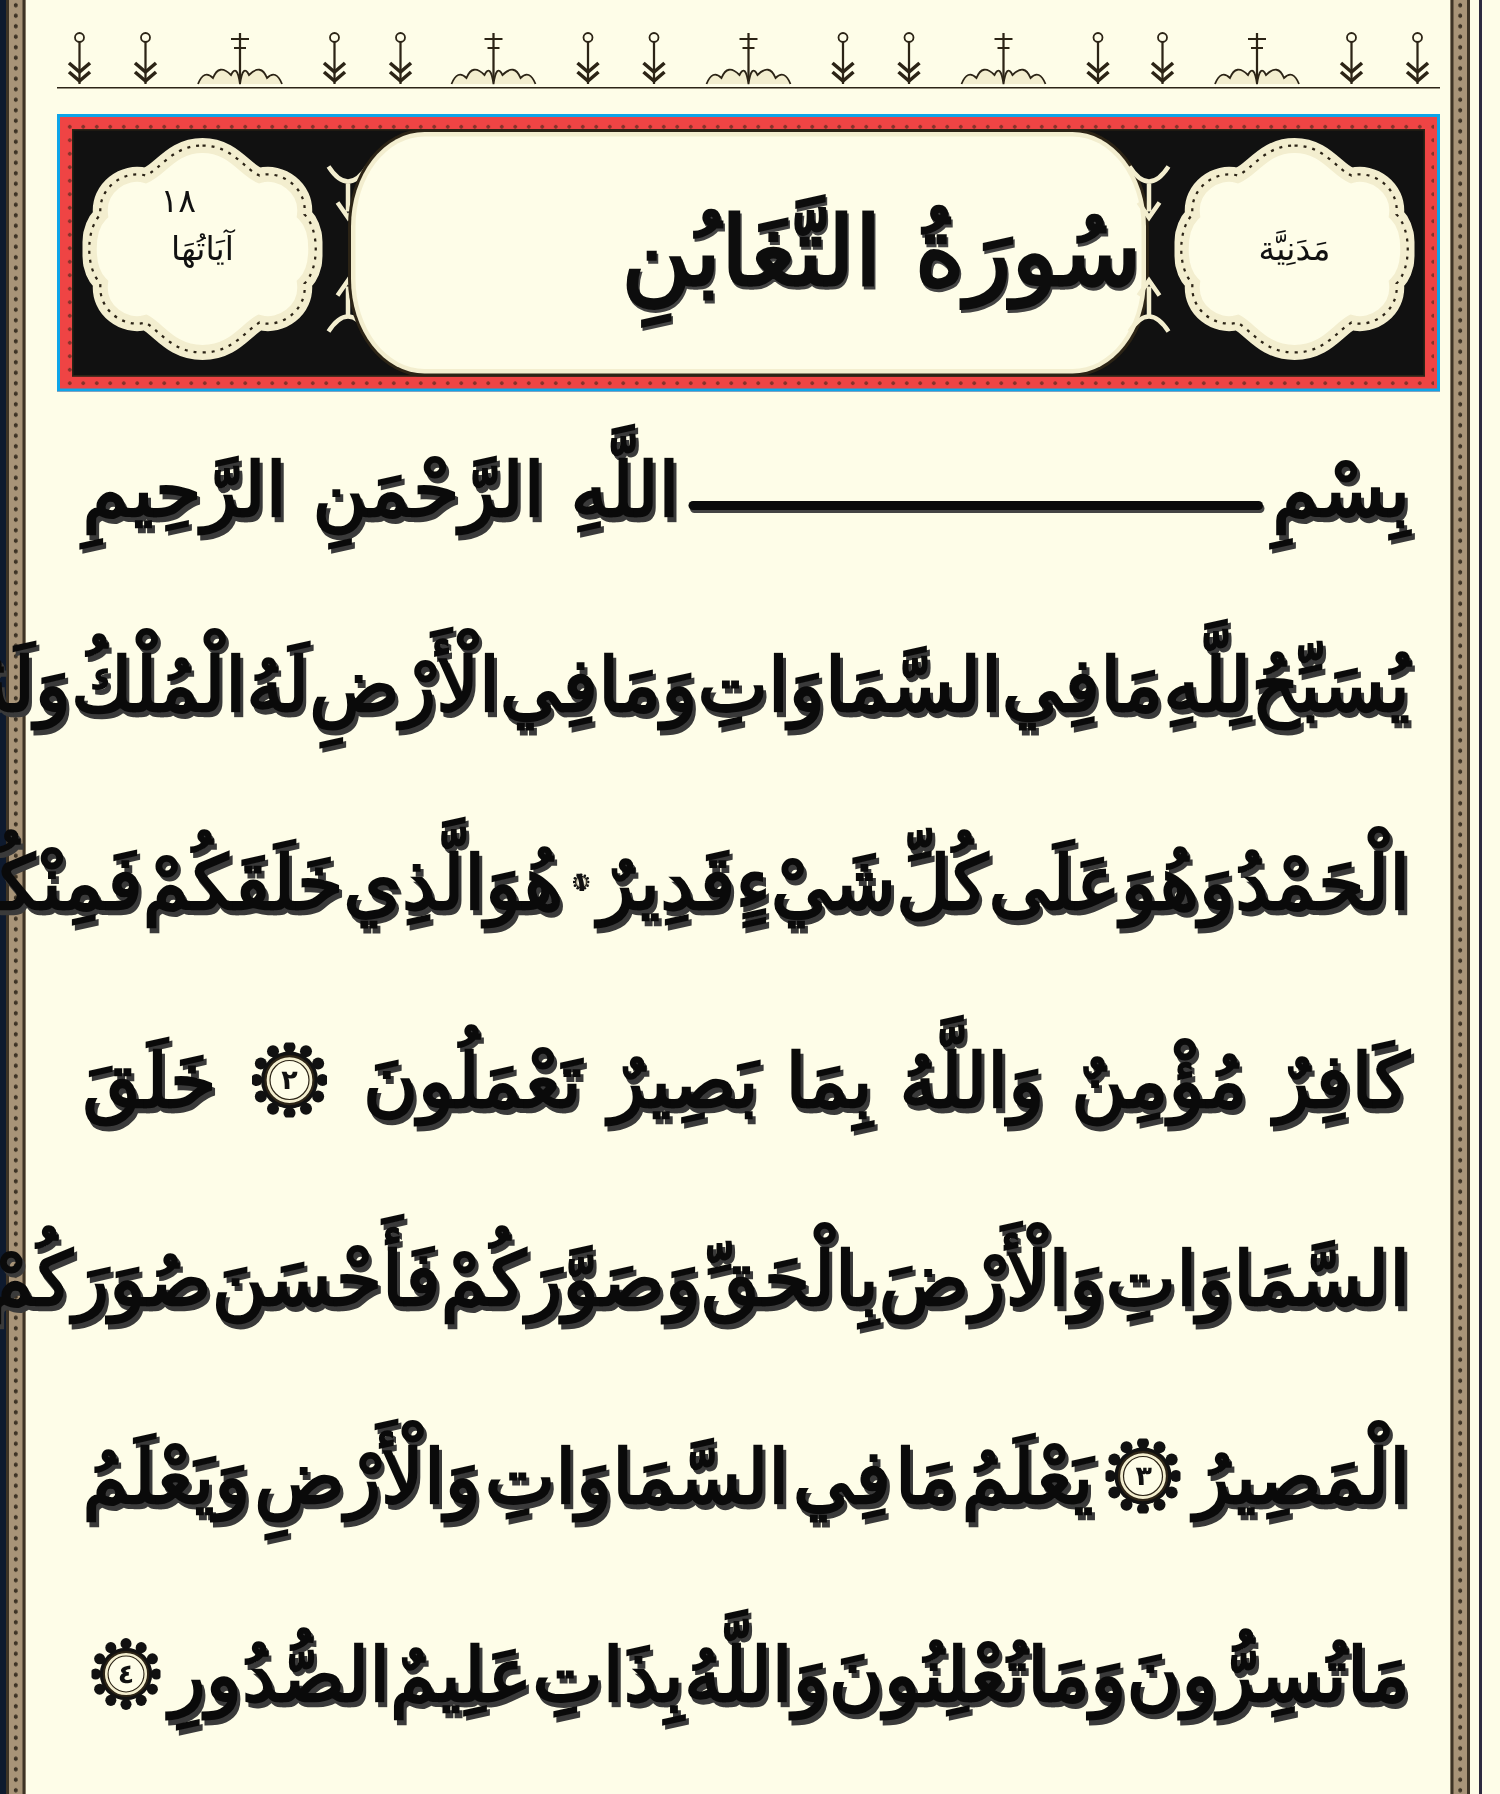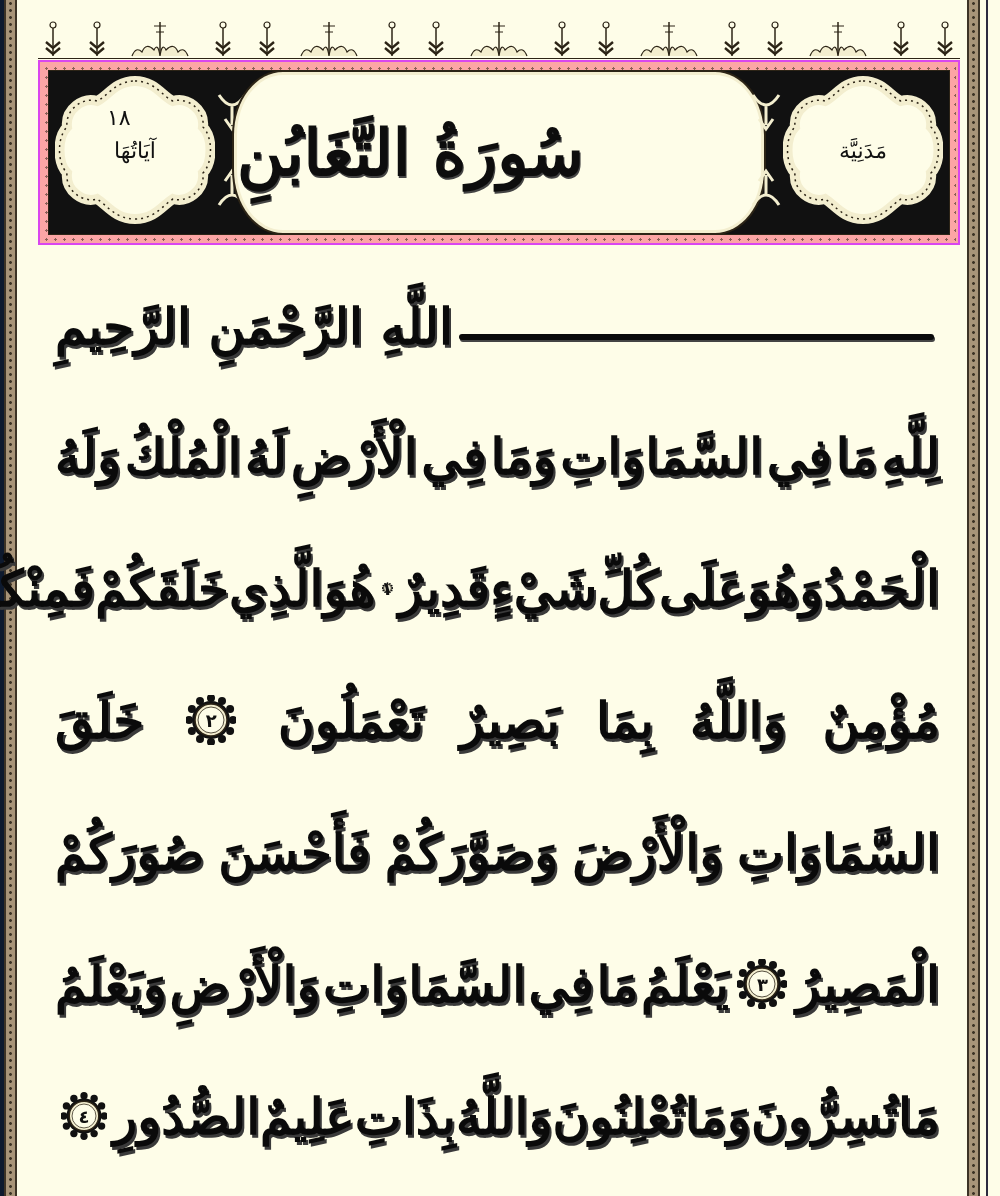--- a/index.html
+++ b/index.html
@@ -36,23 +36,23 @@
       border-bottom: 1.5px solid #2c2416;
       display: flex; justify-content: space-between; align-items: flex-end;
       padding: 0 4px;
     }
     .finial { width: 22px; height: 38px; position: relative; }
     .finial svg { width: 100%; height: 100%; display: block; }
     .finial.big { width: 60px; }
 
     
     .header-frame {
-      position: absolute; left: 38px; right: 40px; top: 60px; height: 185px;
-      background: #fca5a5;
-      border: 2px solid #d946ef;
+      position: absolute; left: 38px; right: 40px; top: 76px; height: 185px;
+      background: #ef4444;
+      border: 2px solid #0ea5e9;
       box-sizing: border-box;
       padding: 8px;
     }
     .header-frame::before {
       content:""; position:absolute; inset:2px;
       background-image: radial-gradient(circle, #2c2416 1px, transparent 1.4px);
       background-size: 9px 9px;
       opacity: .55;
       pointer-events:none;
     }
@@ -76,21 +76,21 @@
     }
     .medallion-count {
       position: absolute; z-index: 2; top: 30px; left: 52px;
       font-family: "DejaVu Serif", serif; font-size: 22px; color: #111;
     }
     .title-panel {
       position: absolute; left: 188px; right: 188px; top: 4px; bottom: 4px;
       background: #fefde8;
       border-radius: 46px / 60px;
       box-shadow: 0 0 0 3px #f3eecf, 0 0 0 5px #2c2416;
-      display: flex; align-items: center; justify-content: flex-start;
+      display: flex; align-items: center; justify-content: flex-end;
     }
     .surah-title {
       font-family: "DejaVu Serif", serif;
       font-size: 64px; font-weight: bold; color: #0d0d0d;
       direction: rtl; letter-spacing: 2px;
       text-shadow: 1px 2px 0 #444;
     }
     .ornament {
       position: absolute; width: 34px; height: 150px; top: 4px;
     }
@@ -296,26 +296,28 @@
         <path d="M80 6 C100 6 108 22 118 26 C132 22 150 34 148 52 C158 62 158 88 148 98 C150 116 132 128 118 124 C108 130 100 144 80 144 C60 144 52 130 42 124 C28 128 10 116 12 98 C2 88 2 62 12 52 C10 34 28 22 42 26 C52 22 60 6 80 6 Z" fill="none" stroke="#2c2416" stroke-width="1.5" stroke-dasharray="2 4"></path>
       </svg>
       <span class="medallion-text">مَدَنِيَّة</span>
     </div>
 
   </div>
 </div>
 
 <div class="text-body">
   <div class="line basmala">
+    <span class="word">بِسْمِ</span>
     <span class="basmala-stretch"></span>
     <span class="word">اللَّهِ الرَّحْمَنِ الرَّحِيمِ</span>
   </div>
   <div id="verse-lines">
       <div class="line">
         <div class="line-content">
+          <span class="word">يُسَبِّحُ</span>
           <span class="word">لِلَّهِ</span>
           <span class="word">مَا</span>
           <span class="word">فِي</span>
           <span class="word">السَّمَاوَاتِ</span>
           <span class="word">وَمَا</span>
           <span class="word">فِي</span>
           <span class="word">الْأَرْضِ</span>
           <span class="word">لَهُ</span>
           <span class="word">الْمُلْكُ</span>
           <span class="word">وَلَهُ</span>
@@ -352,20 +354,21 @@
             <span class="ayah-num">١</span>
           </span>
           <span class="word">هُوَ</span>
           <span class="word">الَّذِي</span>
           <span class="word">خَلَقَكُمْ</span>
           <span class="word">فَمِنْكُمْ</span>
         </div>
       </div>
       <div class="line">
         <div class="line-content">
+          <span class="word">كَافِرٌ</span>
           <span class="word">مُؤْمِنٌ</span>
           <span class="word">وَاللَّهُ</span>
           <span class="word">بِمَا</span>
           <span class="word">بَصِيرٌ</span>
           <span class="word">تَعْمَلُونَ</span>
           <span class="ayah-marker">
             <svg viewBox="0 0 50 50">
               <g fill="#111">
                 <circle cx="47.0" cy="25.0" r="4"></circle>
                 <circle cx="44.1" cy="36.0" r="4"></circle>
@@ -386,20 +389,21 @@
             </svg>
             <span class="ayah-num">٢</span>
           </span>
           <span class="word">خَلَقَ</span>
         </div>
       </div>
       <div class="line">
         <div class="line-content">
           <span class="word">السَّمَاوَاتِ</span>
           <span class="word">وَالْأَرْضَ</span>
+          <span class="word">بِالْحَقِّ</span>
           <span class="word">وَصَوَّرَكُمْ</span>
           <span class="word">فَأَحْسَنَ</span>
           <span class="word">صُوَرَكُمْ</span>
         </div>
       </div>
       <div class="line">
         <div class="line-content">
           <span class="word">الْمَصِيرُ</span>
           <span class="ayah-marker">
             <svg viewBox="0 0 50 50">

